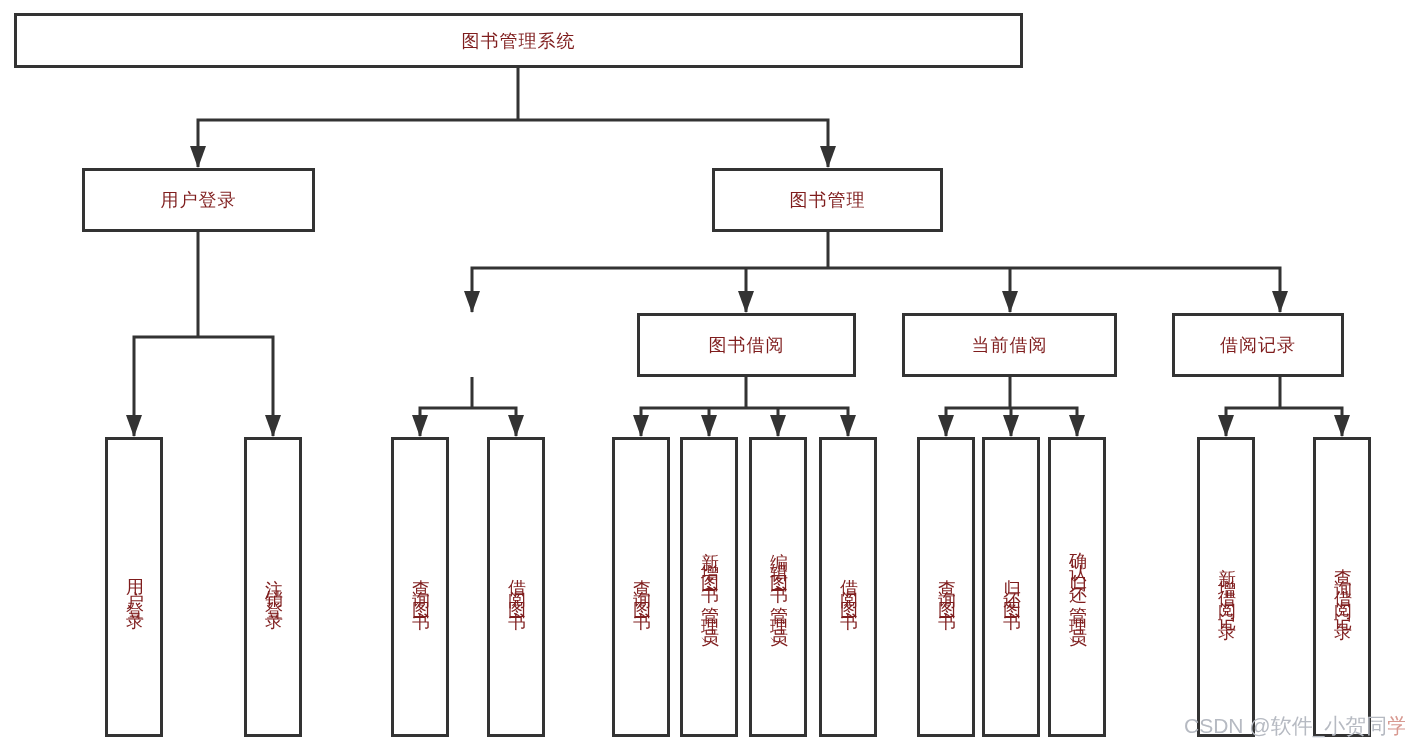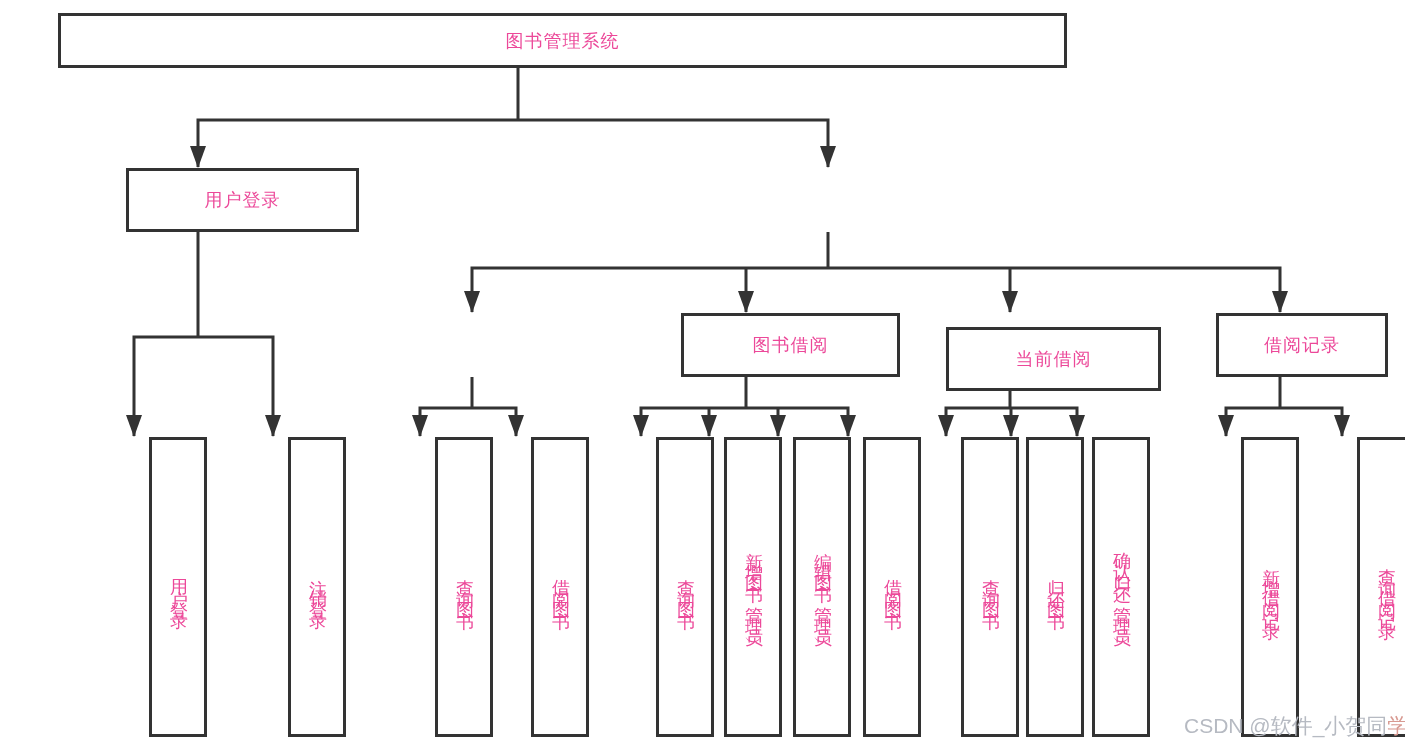--- a/index.html
+++ b/index.html
@@ -18,42 +18,41 @@
   #connectors {
     position: absolute;
     left: 0; top: 0;
     width: 1405px; height: 747px;
   }
   .box {
     position: absolute;
     box-sizing: border-box;
     border: 3px solid #333333;
     background: #ffffff;
-    color: #ec4899;
+    color: #7f1d1d;
     display: flex;
     align-items: center;
     justify-content: center;
     font-size: 18px;
     letter-spacing: 1px;
-    margin-left: 44px;
   }
   .box.v span {
     writing-mode: vertical-rl;
     text-orientation: mixed;
     letter-spacing: 11px;
     line-height: 1.1;
     white-space: nowrap;
   }
   
   #box-root        { left: 14px;   top: 13px;  width: 1009px; height: 55px; }
   #box-login       { left: 82px;   top: 168px; width: 233px;  height: 64px; }
   #box-mgmt        { left: 712px;  top: 168px; width: 231px;  height: 64px; }
   #box-recommend   { left: 363px;  top: 313px; width: 218px;  height: 64px; }
   #box-borrow      { left: 637px;  top: 313px; width: 219px;  height: 64px; }
-  #box-current     { left: 902px;  top: 327px; width: 215px;  height: 64px; }
+  #box-current     { left: 902px;  top: 313px; width: 215px;  height: 64px; }
   #box-records     { left: 1172px; top: 313px; width: 172px;  height: 64px; }
   
   .leaf { top: 437px; width: 58px; height: 300px; }
   #leaf-login-1    { left: 105px; }
   #leaf-login-2    { left: 244px; }
   #leaf-rec-1      { left: 391px; }
   #leaf-rec-2      { left: 487px; }
   #leaf-bor-1      { left: 612px; }
   #leaf-bor-2      { left: 680px; }
   #leaf-bor-3      { left: 749px; }
@@ -118,20 +117,21 @@
       <polygon points="1003,415 1019,415 1011,437"></polygon>
       <polygon points="1069,415 1085,415 1077,437"></polygon>
       <polygon points="1218,415 1234,415 1226,437"></polygon>
       <polygon points="1334,415 1350,415 1342,437"></polygon>
     </g>
   </svg>
 
   <div class="box" id="box-root">图书管理系统</div>
 
   <div class="box" id="box-login">用户登录</div>
+  <div class="box" id="box-mgmt">图书管理</div>
 
   <div class="box" id="box-borrow">图书借阅</div>
   <div class="box" id="box-current">当前借阅</div>
   <div class="box" id="box-records">借阅记录</div>
 
   <div class="box v leaf" id="leaf-login-1">
     <span>用户登录</span>
   </div>
   <div class="box v leaf" id="leaf-login-2">
     <span>注销登录</span>

